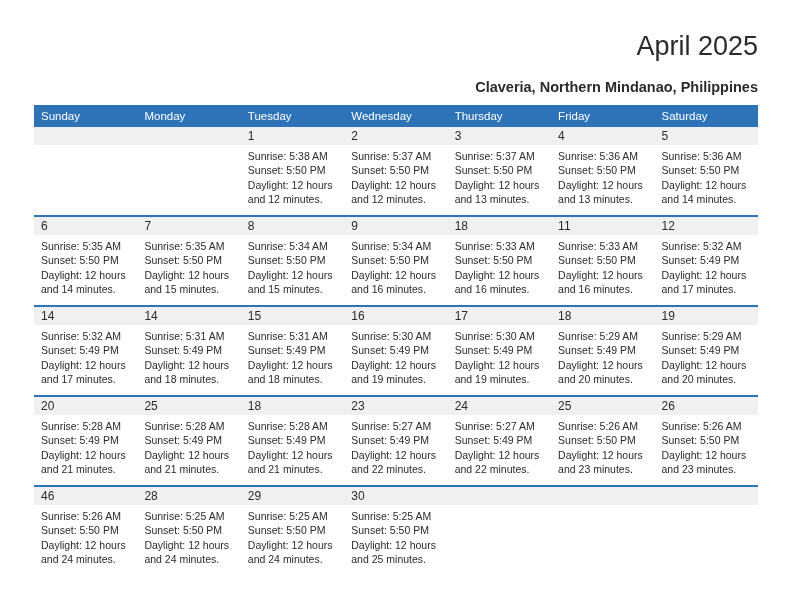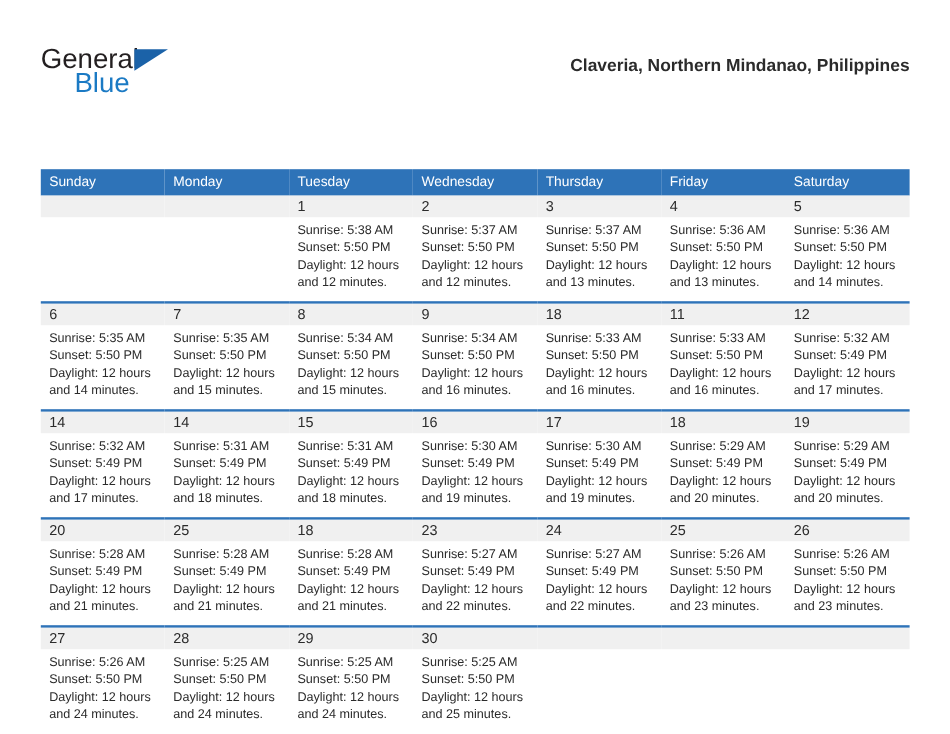--- a/index.html
+++ b/index.html
@@ -88,21 +88,20 @@
   .calendar {
     position: absolute;
     left: 34px;
     top: 105px;
     width: 724px;
   }
   .cal-table {
     width: 100%;
     border-collapse: collapse;
     table-layout: fixed;
-    margin-top: 36px;
   }
   .cal-table th {
     background: #2e73b8;
     color: #ffffff;
     font-size: 11.5px;
     font-weight: normal;
     text-align: left;
     padding: 5px 0 5px 7px;
     height: 11px;
     border: none;
@@ -142,27 +141,23 @@
     white-space: normal;
   }
 </style>
 </head>
 <body>
 
 <div class="page">
 
   <div class="header">
 
-    <div class="logo">
-      <span class="logo-general">General</span>
-      <span class="logo-tri"></span>
-      <span class="logo-blue">Blue</span>
-    </div>
 
     <div class="title-wrap">
+      <div class="month-title">April 2025</div>
       <div class="location">Claveria, Northern Mindanao, Philippines</div>
     </div>
 
   </div>
 
   <div class="calendar">
     <table class="cal-table">
       <thead>
         <tr>
           <th>Sunday</th>
@@ -392,21 +387,21 @@
               <div class="daynum-band">26</div>
               <div class="cell-body">
                 <div>Sunrise: 5:26 AM</div>
                 <div>Sunset: 5:50 PM</div>
                 <div class="daylight">Daylight: 12 hours and 23 minutes.</div>
               </div>
             </td>
           </tr>
           <tr>
             <td>
-              <div class="daynum-band">27</div>
+              <div class="daynum-band">46</div>
               <div class="cell-body">
                 <div>Sunrise: 5:26 AM</div>
                 <div>Sunset: 5:50 PM</div>
                 <div class="daylight">Daylight: 12 hours and 24 minutes.</div>
               </div>
             </td>
             <td>
               <div class="daynum-band">28</div>
               <div class="cell-body">
                 <div>Sunrise: 5:25 AM</div>

